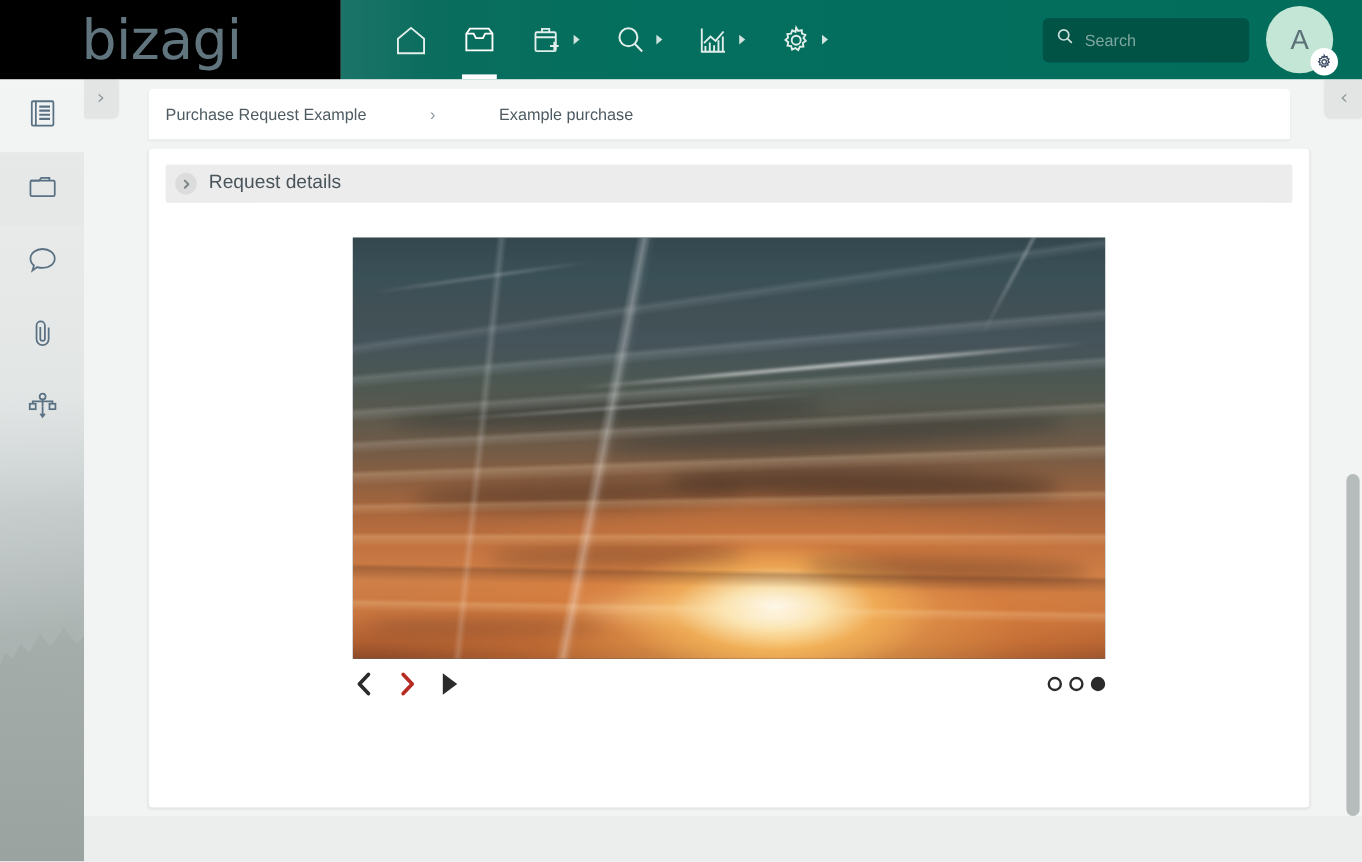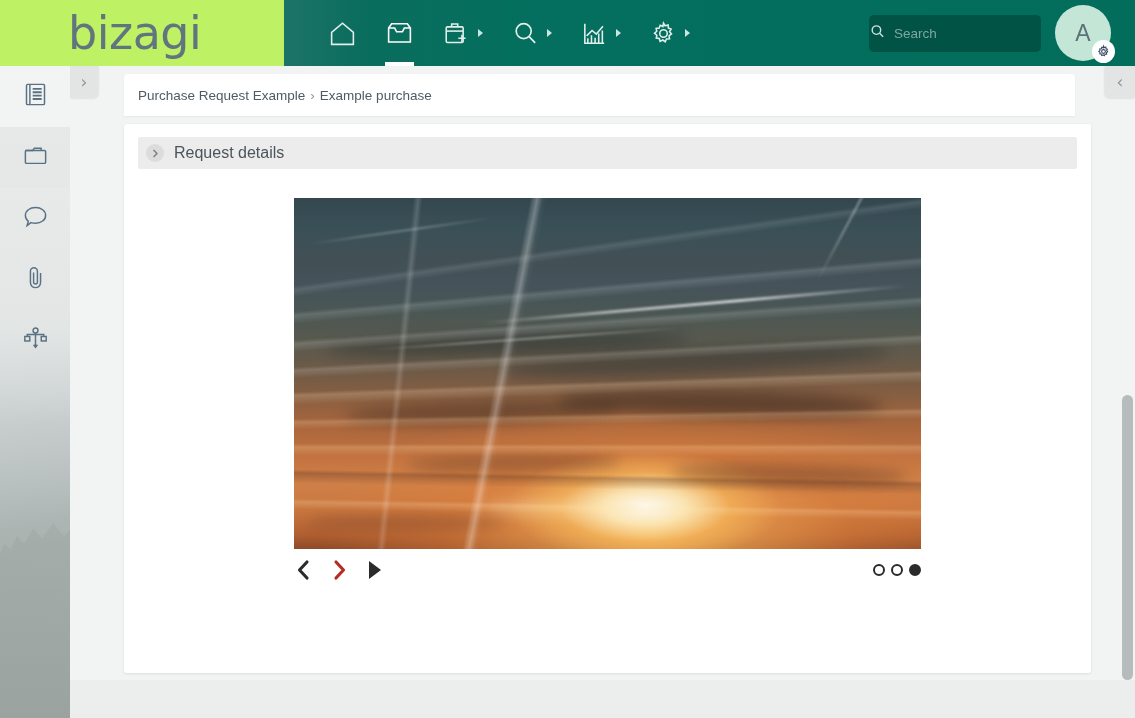--- a/index.html
+++ b/index.html
@@ -20,21 +20,21 @@
 
   
   .topbar {
     position: absolute; top: 0; left: 0;
     width: 1135px; height: 66px;
     display: flex; align-items: stretch;
     z-index: 40;
   }
   .logo-zone {
     width: 284px; height: 66px;
-    background: #bef264;
+    background: #000000;
     display: flex; align-items: center;
     padding-left: 68px;
     flex: none;
   }
   .logo-text {
     font-size: 46px;
     letter-spacing: -0.5px;
     color: #61757e;
     font-family: "DejaVu Sans", sans-serif;
     font-weight: 400;
@@ -77,21 +77,21 @@
   .search-wrap {
     margin-left: auto;
     display: flex; align-items: center;
     padding-right: 16px;
   }
   .searchbox {
     width: 172px; height: 37px;
     background: #015346;
     border-radius: 5px;
     display: flex; align-items: center;
-    padding: 0 0;
+    padding: 0 10px;
     gap: 8px;
   }
   .searchbox input {
     background: transparent; border: none; outline: none;
     color: #cfe0dc;
     font-size: 13.5px;
     font-family: "Liberation Sans", sans-serif;
     width: 120px;
   }
   .searchbox input::placeholder { color: #7fa79f; }
@@ -195,20 +195,21 @@
   .breadcrumb-card {
     margin: 8px 60px 0 54px;
     background: #ffffff;
     border-radius: 4px 4px 0 0;
     height: 42px;
     display: flex; align-items: center;
     padding: 0 14px;
     font-size: 13.5px;
     color: #4e5b62;
     box-shadow: 0 1px 2px rgba(0,0,0,0.05);
+    gap: 48px;
   }
   .bc-sep { margin: 0 5px; color: #8d979c; }
 
   .form-card {
     margin: 8px 44px 0 54px;
     background: #ffffff;
     border-radius: 3px;
     height: 549px;
     box-shadow: 0 1px 3px rgba(0,0,0,0.09);
     padding: 13px 14px 0 14px;

